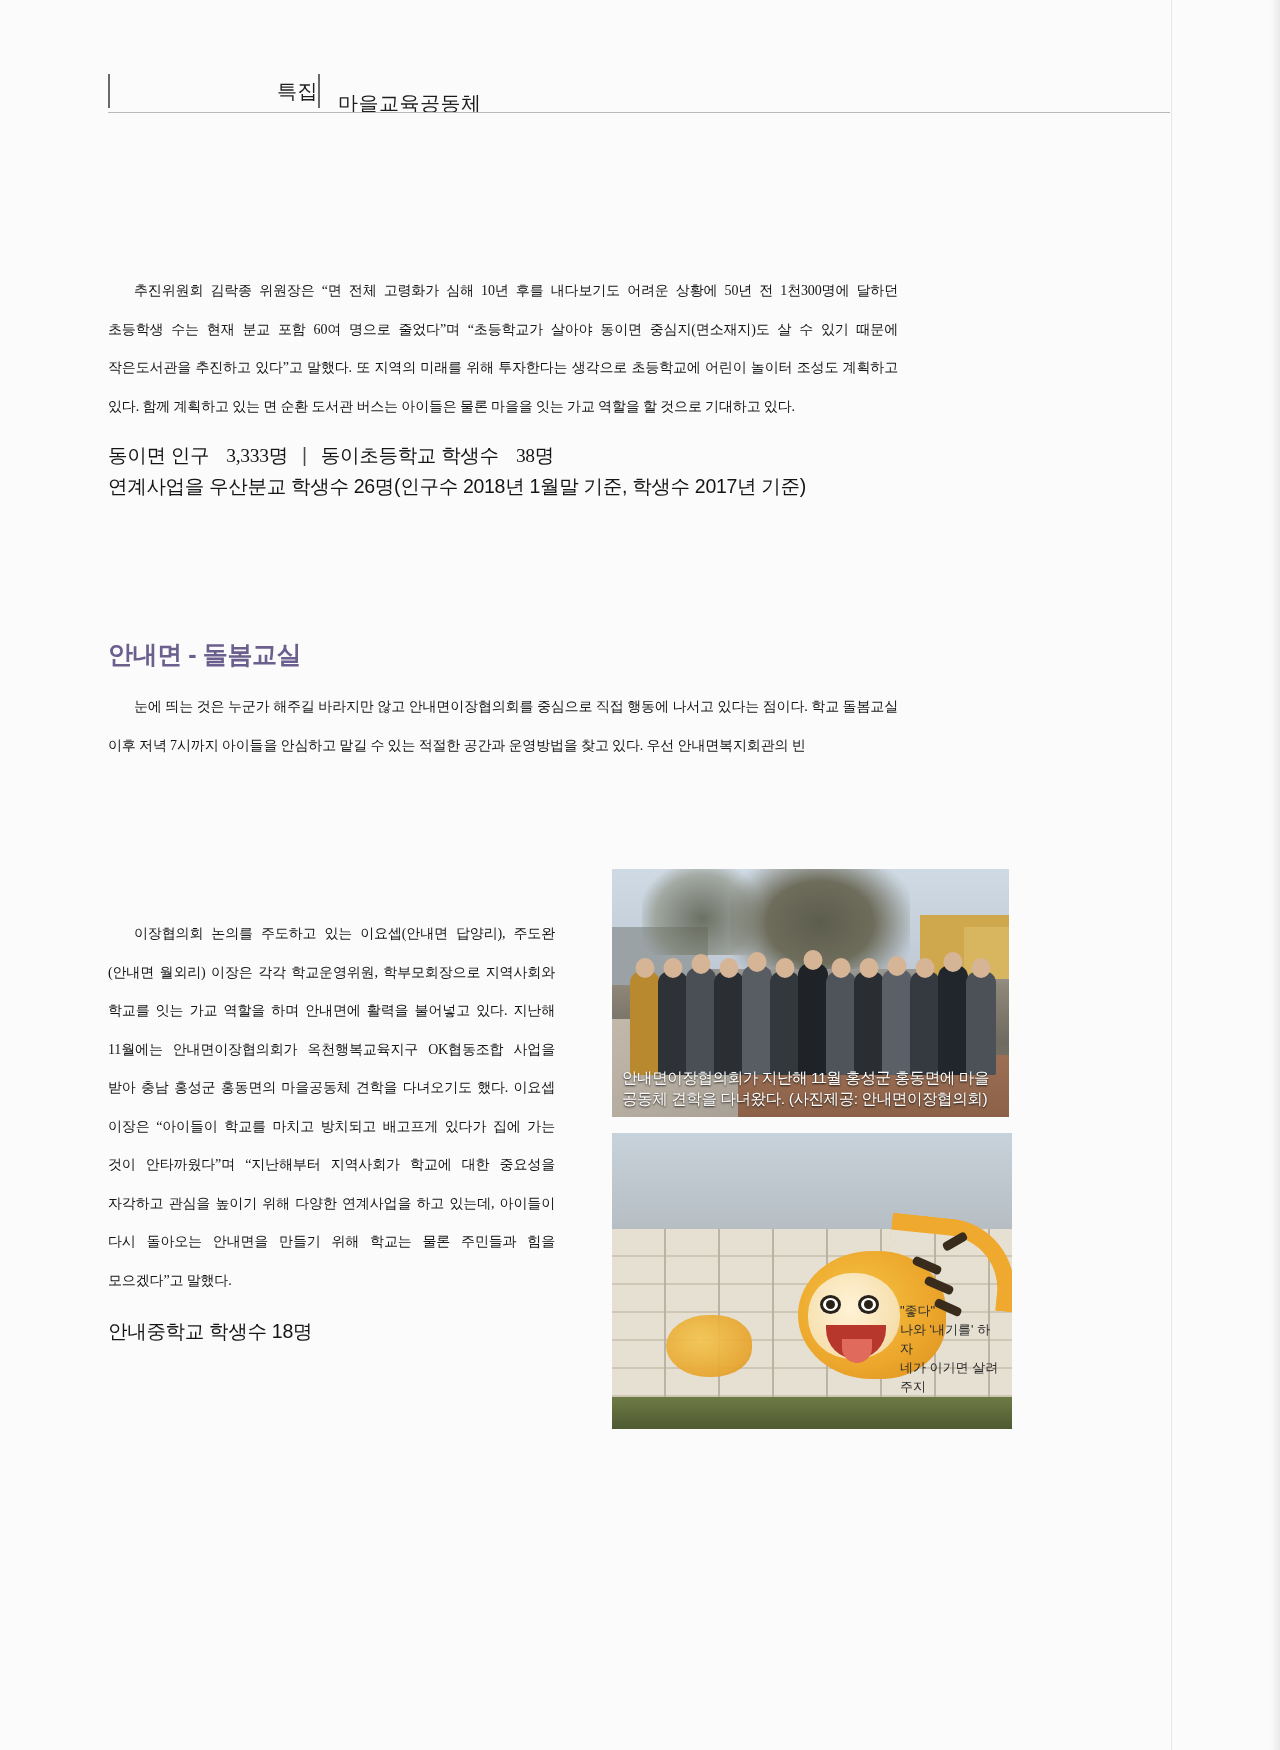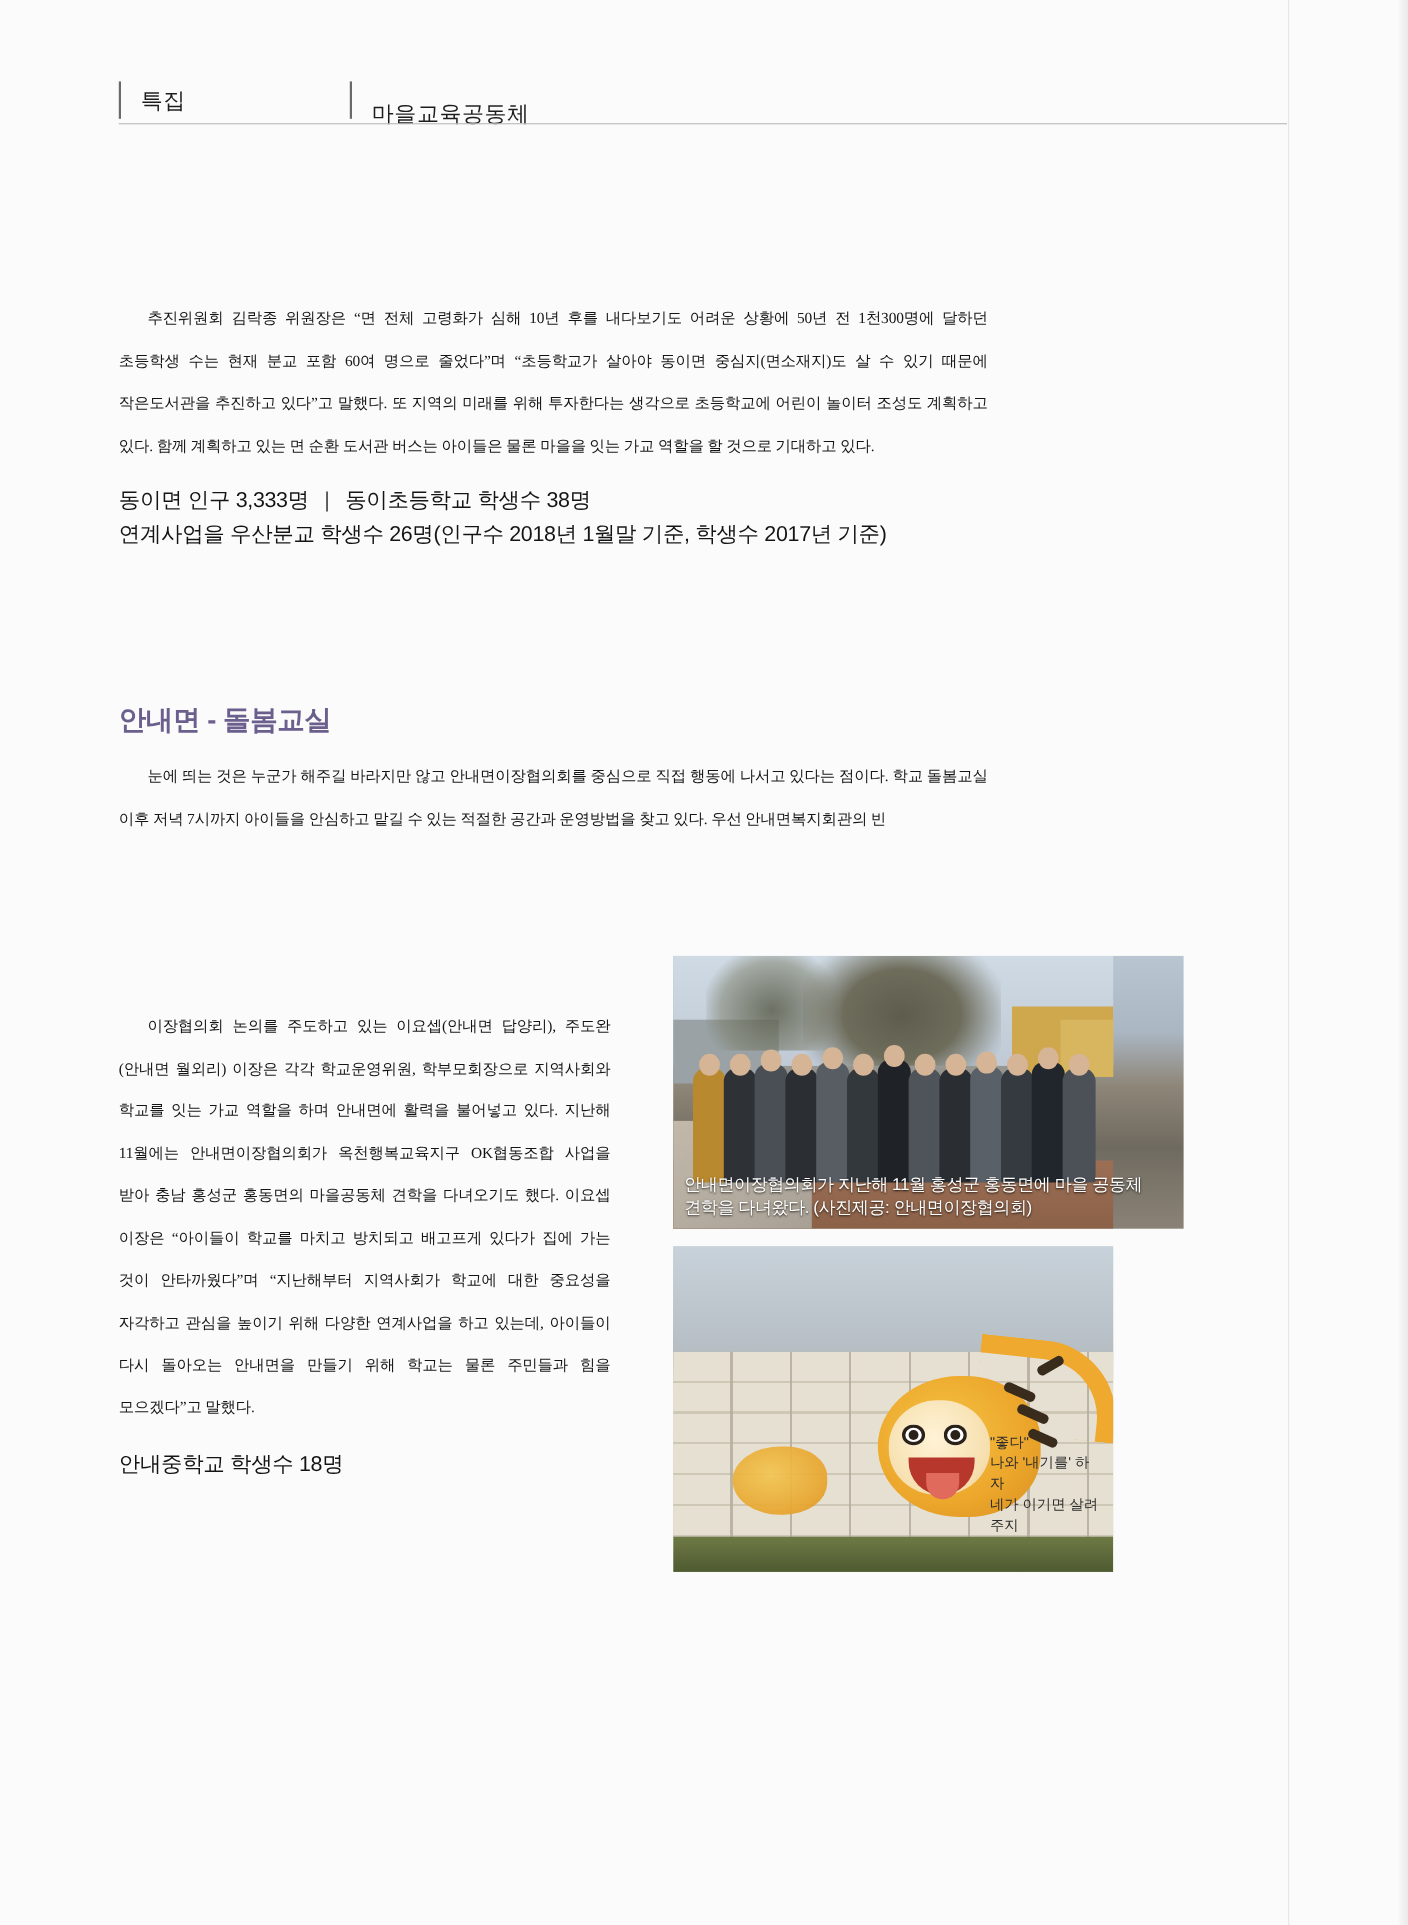--- a/index.html
+++ b/index.html
@@ -37,20 +37,21 @@
 
   
   .runhead {
     position: absolute;
     left: 108px;
     top: 70px;
     width: 1060px;
     height: 42px;
     display: flex;
     align-items: center;
+    text-align: right;
   }
   .runhead .rule-v {
     width: 2px;
     height: 34px;
     background: #6a6a6a;
     margin-right: 18px;
   }
   .runhead .rh-label {
     font-family: "Liberation Sans", sans-serif;
     font-size: 20px;
@@ -95,21 +96,21 @@
     margin-top: 14px;
   }
   .stat-line {
     font-family: "Liberation Sans", sans-serif;
     font-size: 19.5px;
     line-height: 31px;
     letter-spacing: -0.3px;
     color: #141414;
   }
   .stat-line .sep { padding: 0 9px; color: #4a4a4a; }
-  .stat-line .num { font-family: Liberation Sans, sans-serif; }
+  .stat-line .num { font-family: Liberation Serif, serif; margin-left: 12px; }
 
   
   .sec-head {
     position: absolute;
     left: 108px;
     top: 638px;
     font-family: "Liberation Sans", sans-serif;
     font-weight: bold;
     font-size: 25px;
     letter-spacing: -0.4px;
@@ -150,21 +151,21 @@
     line-height: 21px;
     color: #ffffff;
     letter-spacing: -0.4px;
     text-shadow: 0 1px 2px rgba(0,0,0,0.85);
     word-break: keep-all;
   }
 
   #photo-group {
     left: 612px;
     top: 869px;
-    width: 464px;
+    width: 397px;
     height: 248px;
     background: linear-gradient(to bottom, #b9c6d2 0%, #aab6c2 28%, #8d8577 48%, #6f6a60 70%, #8a8276 100%);
   }
   
   #photo-group .sky { position:absolute; left:0; top:0; width:400px; height:100px;
     background: linear-gradient(to bottom,#cfdae4,#bfcad6); }
   #photo-group .tree {
     position:absolute; left:118px; top:-16px; width:180px; height:116px;
     background: radial-gradient(ellipse at 50% 60%, #5d5d4e 0%, #6e6d5c 42%, rgba(110,109,92,0.12) 72%, rgba(110,109,92,0) 78%);
   }

